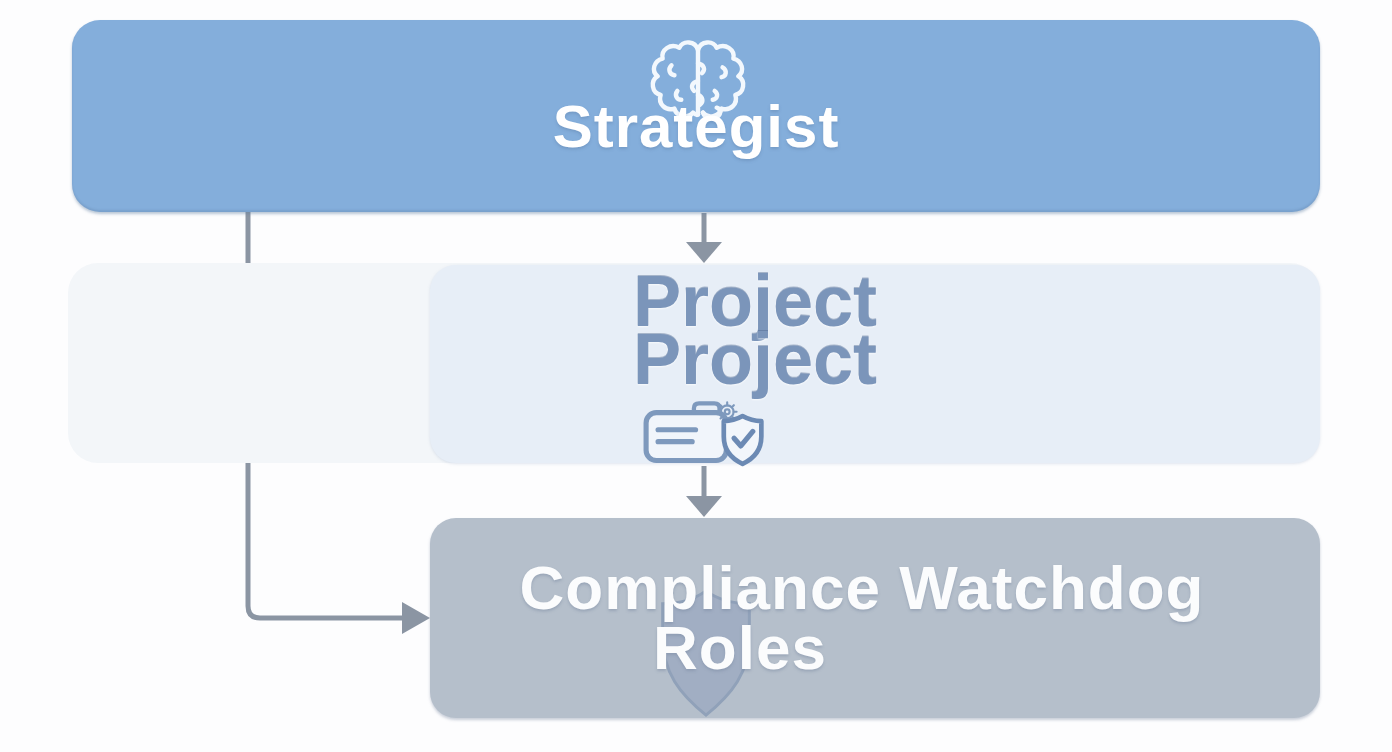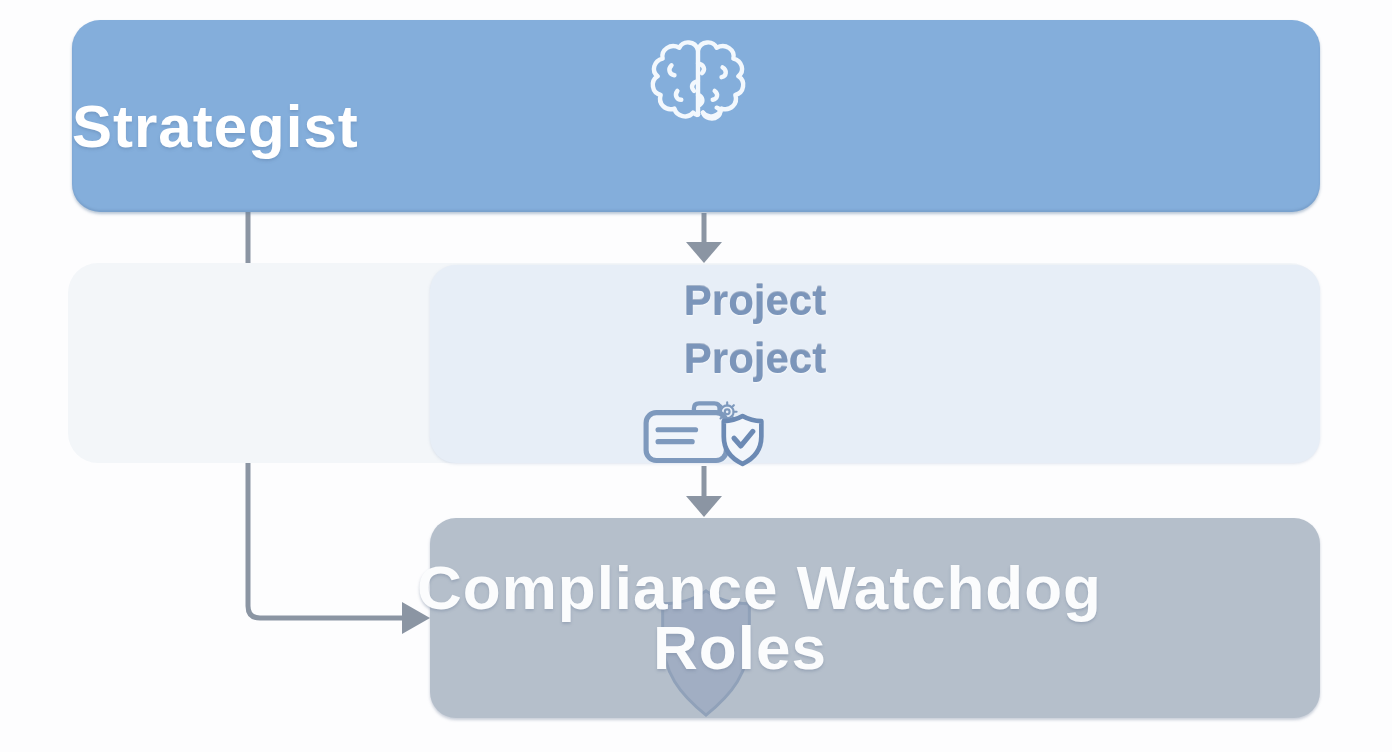--- a/index.html
+++ b/index.html
@@ -8,49 +8,49 @@
     font-family:"Liberation Sans", sans-serif;background:#fdfdfe;
   }
   .node{position:absolute;box-sizing:border-box;}
   
   .node-strategist{
     left:72px;top:20px;width:1248px;height:192px;border-radius:28px;
     background:#84aedb;
     box-shadow:0 2px 3px rgba(100,130,165,.45), inset 0 -2px 2px rgba(70,100,140,.18);
   }
   .strategist-label{
-    position:absolute;left:0;top:72px;width:100%;
+    position:absolute;left:0;top:72px;width:100%;text-align:center;
     font-size:60px;font-weight:700;color:#ffffff;letter-spacing:1px;
     text-shadow:0 2px 3px rgba(90,120,160,.35);z-index:2;
   }
   .brain-icon{position:absolute;left:572px;top:14px;z-index:1;}
   
   .pm-band{
     position:absolute;left:68px;top:263px;width:1252px;height:200px;
     border-radius:30px;background:#f3f6f9;
   }
   .node-pm{
     left:430px;top:265px;width:890px;height:198px;border-radius:26px;
     background:#e7eef7;box-shadow:0 1px 3px rgba(140,160,190,.25);
   }
   .pm-label{
     position:absolute;left:310px;top:272px;width:890px;text-align:center;
-    font-size:42px;line-height:58px;font-weight:700;color:#7b95ba;
+    font-size:72px;line-height:58px;font-weight:700;color:#7b95ba;
     text-shadow:0 -1px 0 rgba(70,95,135,.4), 0 1px 2px rgba(255,255,255,.7);
     z-index:3;
   }
   .pm-icon{position:absolute;left:640px;top:399px;z-index:3;}
   
   .node-compliance{
     left:430px;top:518px;width:890px;height:200px;border-radius:26px;
     background:#b5bfcb;box-shadow:0 2px 3px rgba(120,135,160,.4);
   }
   .compliance-shield-icon{position:absolute;left:650px;top:586px;z-index:1;}
   .comp-line1{
-    position:absolute;left:417px;top:552px;width:890px;
+    position:absolute;left:417px;top:552px;width:890px;text-align:center;
     font-size:62px;font-weight:700;color:#fbfcfd;letter-spacing:1px;
     text-shadow:0 2px 3px rgba(120,135,160,.45);z-index:2;
   }
   .comp-line2{
     position:absolute;left:295px;top:612px;width:890px;text-align:center;
     font-size:62px;font-weight:700;color:#fbfcfd;letter-spacing:1px;
     text-shadow:0 2px 3px rgba(120,135,160,.45);z-index:2;
   }
   .connectors{position:absolute;left:0;top:0;z-index:0;}
 </style>

